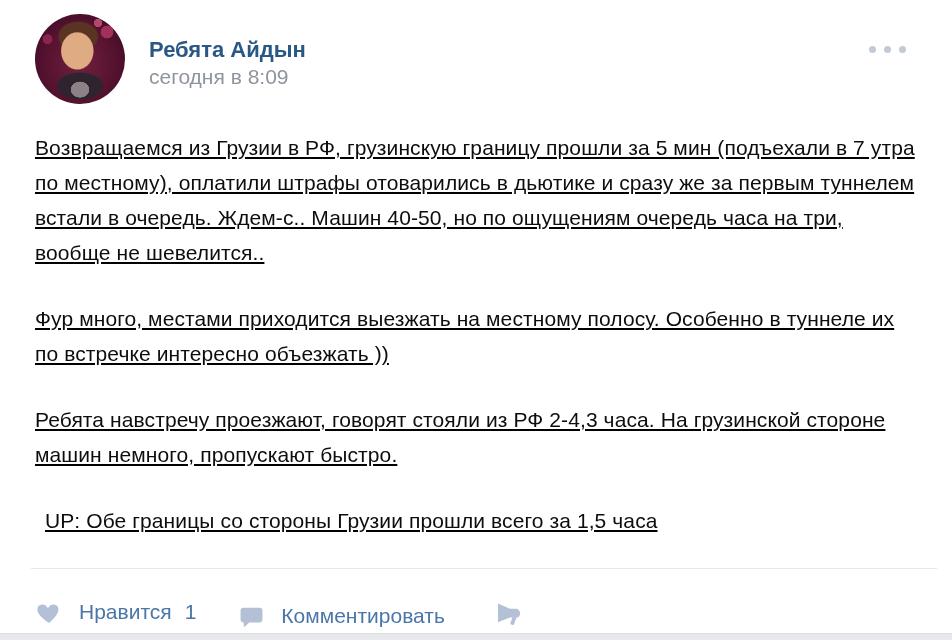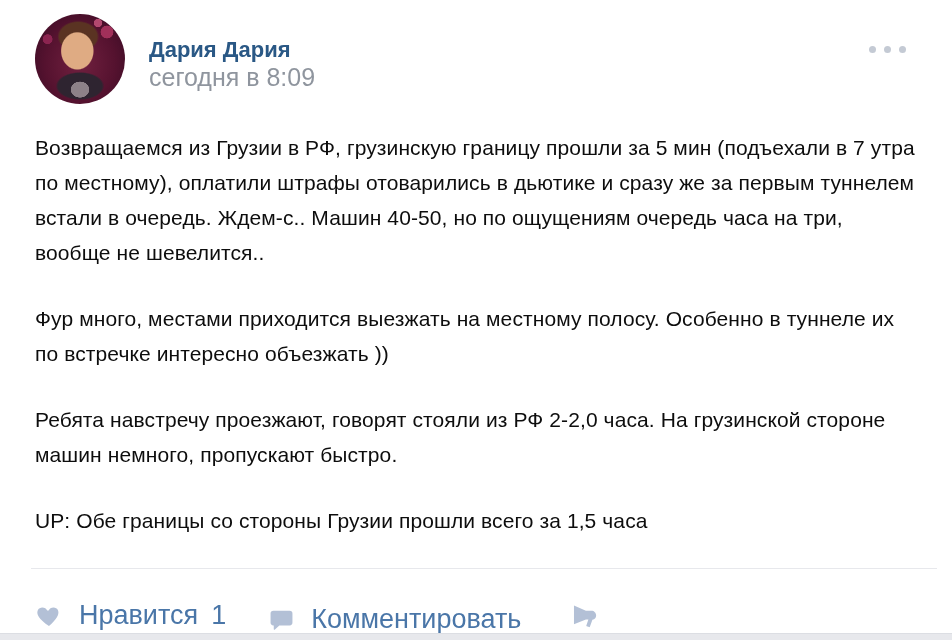--- a/index.html
+++ b/index.html
@@ -42,66 +42,65 @@
     display: block;
     color: #2a5885;
     font-size: 22px;
     font-weight: bold;
     text-decoration: none;
     cursor: pointer;
     line-height: 28px;
   }
   .timestamp {
     color: #8f959e;
-    font-size: 25px;
+    font-size: 21px;
     line-height: 26px;
     cursor: pointer;
   }
   .menu-dots {
     position: absolute;
     right: 8px; top: 26px;
     display: flex; gap: 8px;
     padding: 6px;
     cursor: pointer;
   }
   .menu-dots .dot {
     width: 7px; height: 7px;
     border-radius: 50%;
     background: #c4cad4;
   }
   
-  .post-body { margin-top: 26px; width: 888px; }
+  .post-body { margin-top: 26px; width: 888px; text-decoration: underline; }
   .post-body p {
     color: #0d0d0d;
     font-size: 21px;
     line-height: 35px;
     margin-bottom: 31px;
     letter-spacing: 0.1px;
   }
-  .post-body p:last-child { margin-bottom: 0; }
+  .post-body p:last-child { margin-bottom: 0; margin-left: 10px; }
   
   .divider {
     margin-top: 30px;
     height: 1px;
     background: #e7e8ec;
     width: 906px;
     margin-left: -4px;
   }
   
   .post-actions {
     display: flex;
     align-items: center;
     margin-top: 27px;
   }
   .action {
     display: flex;
-    align-items: center;
     cursor: pointer;
     color: #4a76a8;
-    font-size: 27px;
+    font-size: 21px;
     font-weight: 500;
   }
   .action .icon { display: flex; align-items: center; }
   .action .icon svg { fill: #b3c0d6; }
   .action-like .label { margin-left: 16px; }
   .action-like .count { margin-left: 13px; }
   .action-comment { margin-left: 42px; margin-top: 8px; }
   .action-comment .label { margin-left: 16px; }
   .action-share { margin-left: 49px; }
   
@@ -114,34 +113,34 @@
   }
 </style>
 </head>
 <body>
 
 <div class="post-card">
 
   <div class="post-header">
     <div class="avatar" title=""></div>
     <div class="header-text">
-      <a class="author" href="#">Дария Дария</a>
+      <a class="author" href="#">Ребята Айдын</a>
       <div class="timestamp">сегодня в 8:09</div>
     </div>
     <div class="menu-dots">
       <span class="dot"></span>
       <span class="dot"></span>
       <span class="dot"></span>
     </div>
   </div>
 
   <div class="post-body">
     <p>Возвращаемся из Грузии в РФ, грузинскую границу прошли за 5 мин (подъехали в 7 утра по местному), оплатили штрафы отоварились в дьютике и сразу же за первым туннелем встали в очередь. Ждем-с.. Машин 40-50, но по ощущениям очередь часа на три, вообще не шевелится..</p>
     <p>Фур много, местами приходится выезжать на местному полосу. Особенно в туннеле их по встречке интересно объезжать ))</p>
-    <p>Ребята навстречу проезжают, говорят стояли из РФ 2-2,0 часа. На грузинской стороне машин немного, пропускают быстро.</p>
+    <p>Ребята навстречу проезжают, говорят стояли из РФ 2-4,3 часа. На грузинской стороне машин немного, пропускают быстро.</p>
     <p>UP: Обе границы со стороны Грузии прошли всего за 1,5 часа</p>
   </div>
 
   <div class="divider"></div>
 
   <div class="post-actions">
 
     <div class="action action-like">
       <span class="icon">
         <svg width="28" height="26" viewBox="0 0 24 24">

